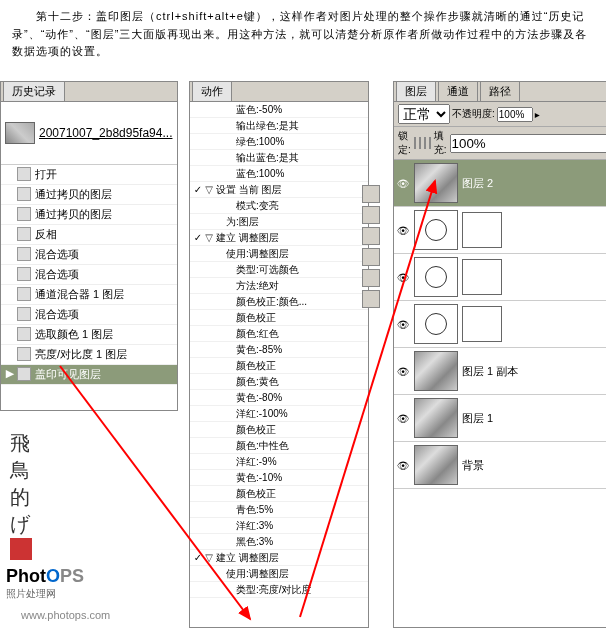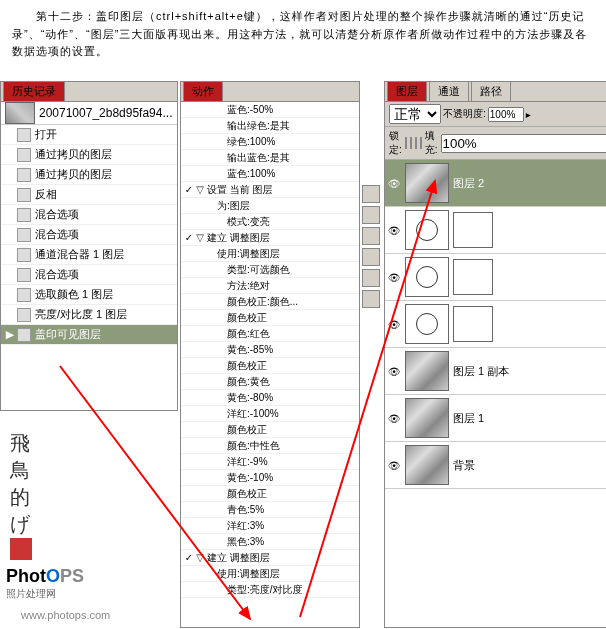--- a/index.html
+++ b/index.html
@@ -2,30 +2,30 @@
 <html><head>
 <meta charset="utf-8">
 <style>
 * { margin: 0; padding: 0; box-sizing: border-box; font-family: "SimSun", "Microsoft YaHei", sans-serif; }
 body { background: #fff; width: 606px; height: 629px; position: relative; font-size: 12px; }
 .intro { padding: 8px 12px; line-height: 1.6; font-size: 11px; color: #000; letter-spacing: 1px; }
 .panels { display: flex; position: absolute; top: 81px; left: 0; }
 .panel { background: #d4d0c8; border: 1px solid #888; display: flex; flex-direction: column; }
 .panel-tabs { display: flex; background: #d4d0c8; border-bottom: 1px solid #888; height: 20px; align-items: flex-end; }
 .tab { padding: 2px 8px; font-size: 11px; background: #d4d0c8; border: 1px solid #888; border-bottom: none; margin-left: 2px; cursor: pointer; }
-.tab.active { background: #b91c1c; }
+.tab.active { background: #e5e5e5; }
 .panel-body { background: #fff; overflow-y: auto; flex: 1; position: relative; }
 .history-panel { width: 178px; height: 330px; }
-.history-thumb-row { display: flex; align-items: center; padding: 0 4px; border-bottom: 1px solid #ccc; background: #fff; }
+.history-thumb-row { display: flex; align-items: center; padding: 20px 4px; border-bottom: 1px solid #ccc; background: #fff; text-decoration: underline; }
 .history-thumb { width: 30px; height: 22px; background: linear-gradient(45deg,#888,#ccc,#aaa); margin-right: 4px; border: 1px solid #666; }
-.history-item { display: flex; align-items: center; padding: 2px 4px; border-bottom: 1px solid #eee; font-size: 11px; cursor: pointer; }
+.history-item { display: flex; align-items: flex-start; padding: 2px 4px; border-bottom: 1px solid #eee; font-size: 11px; cursor: pointer; }
 .history-item.sel { background: #8c9b7a; color: #fff; }
 .history-icon { width: 14px; height: 14px; background: #ddd; border: 1px solid #999; margin-right: 4px; flex-shrink: 0; }
 .history-marker { width: 10px; text-align: center; margin-right: 2px; }
-.actions-panel { width: 180px; height: 547px; margin-left: 2px; }
+.actions-panel { width: 180px; height: 547px; margin-left: 11px; }
 .action-row { display: flex; align-items: flex-start; padding: 1px 2px; font-size: 10px; line-height: 1.3; border-bottom: 1px solid #f0f0f0; }
 .action-check { width: 12px; text-align: center; flex-shrink: 0; }
 .action-toggle { width: 10px; text-align: center; flex-shrink: 0; color: #333; }
 .action-text { flex: 1; word-break: break-all; padding-left: 2px; }
 .action-row.indent1 .action-text { padding-left: 12px; }
 .action-row.indent2 .action-text { padding-left: 22px; }
 .layers-panel { width: 238px; height: 547px; margin-left: 2px; }
 .layers-controls { display: flex; align-items: center; padding: 2px 4px; border-bottom: 1px solid #aaa; font-size: 10px; gap: 2px; background: #d4d0c8; }
 .layers-controls select { font-size: 14px; width: 52px; }
 .layers-controls input { width: 36px; font-size: 10px; }
@@ -154,29 +154,29 @@
           <div class="action-row indent2">
             <span class="action-check"></span>
             <span class="action-toggle"></span>
             <span class="action-text">蓝色:100%</span>
           </div>
           <div class="action-row indent0">
             <span class="action-check">✓</span>
             <span class="action-toggle">▽</span>
             <span class="action-text">设置 当前 图层</span>
           </div>
+          <div class="action-row indent2">
+            <span class="action-check"></span>
+            <span class="action-toggle"></span>
+            <span class="action-text">模式:变亮</span>
+          </div>
           <div class="action-row indent1">
             <span class="action-check"></span>
             <span class="action-toggle"></span>
             <span class="action-text">为:图层</span>
-          </div>
-          <div class="action-row indent2">
-            <span class="action-check"></span>
-            <span class="action-toggle"></span>
-            <span class="action-text">模式:变亮</span>
           </div>
           <div class="action-row indent0">
             <span class="action-check">✓</span>
             <span class="action-toggle">▽</span>
             <span class="action-text">建立 调整图层</span>
           </div>
           <div class="action-row indent1">
             <span class="action-check"></span>
             <span class="action-toggle"></span>
             <span class="action-text">使用:调整图层</span>

